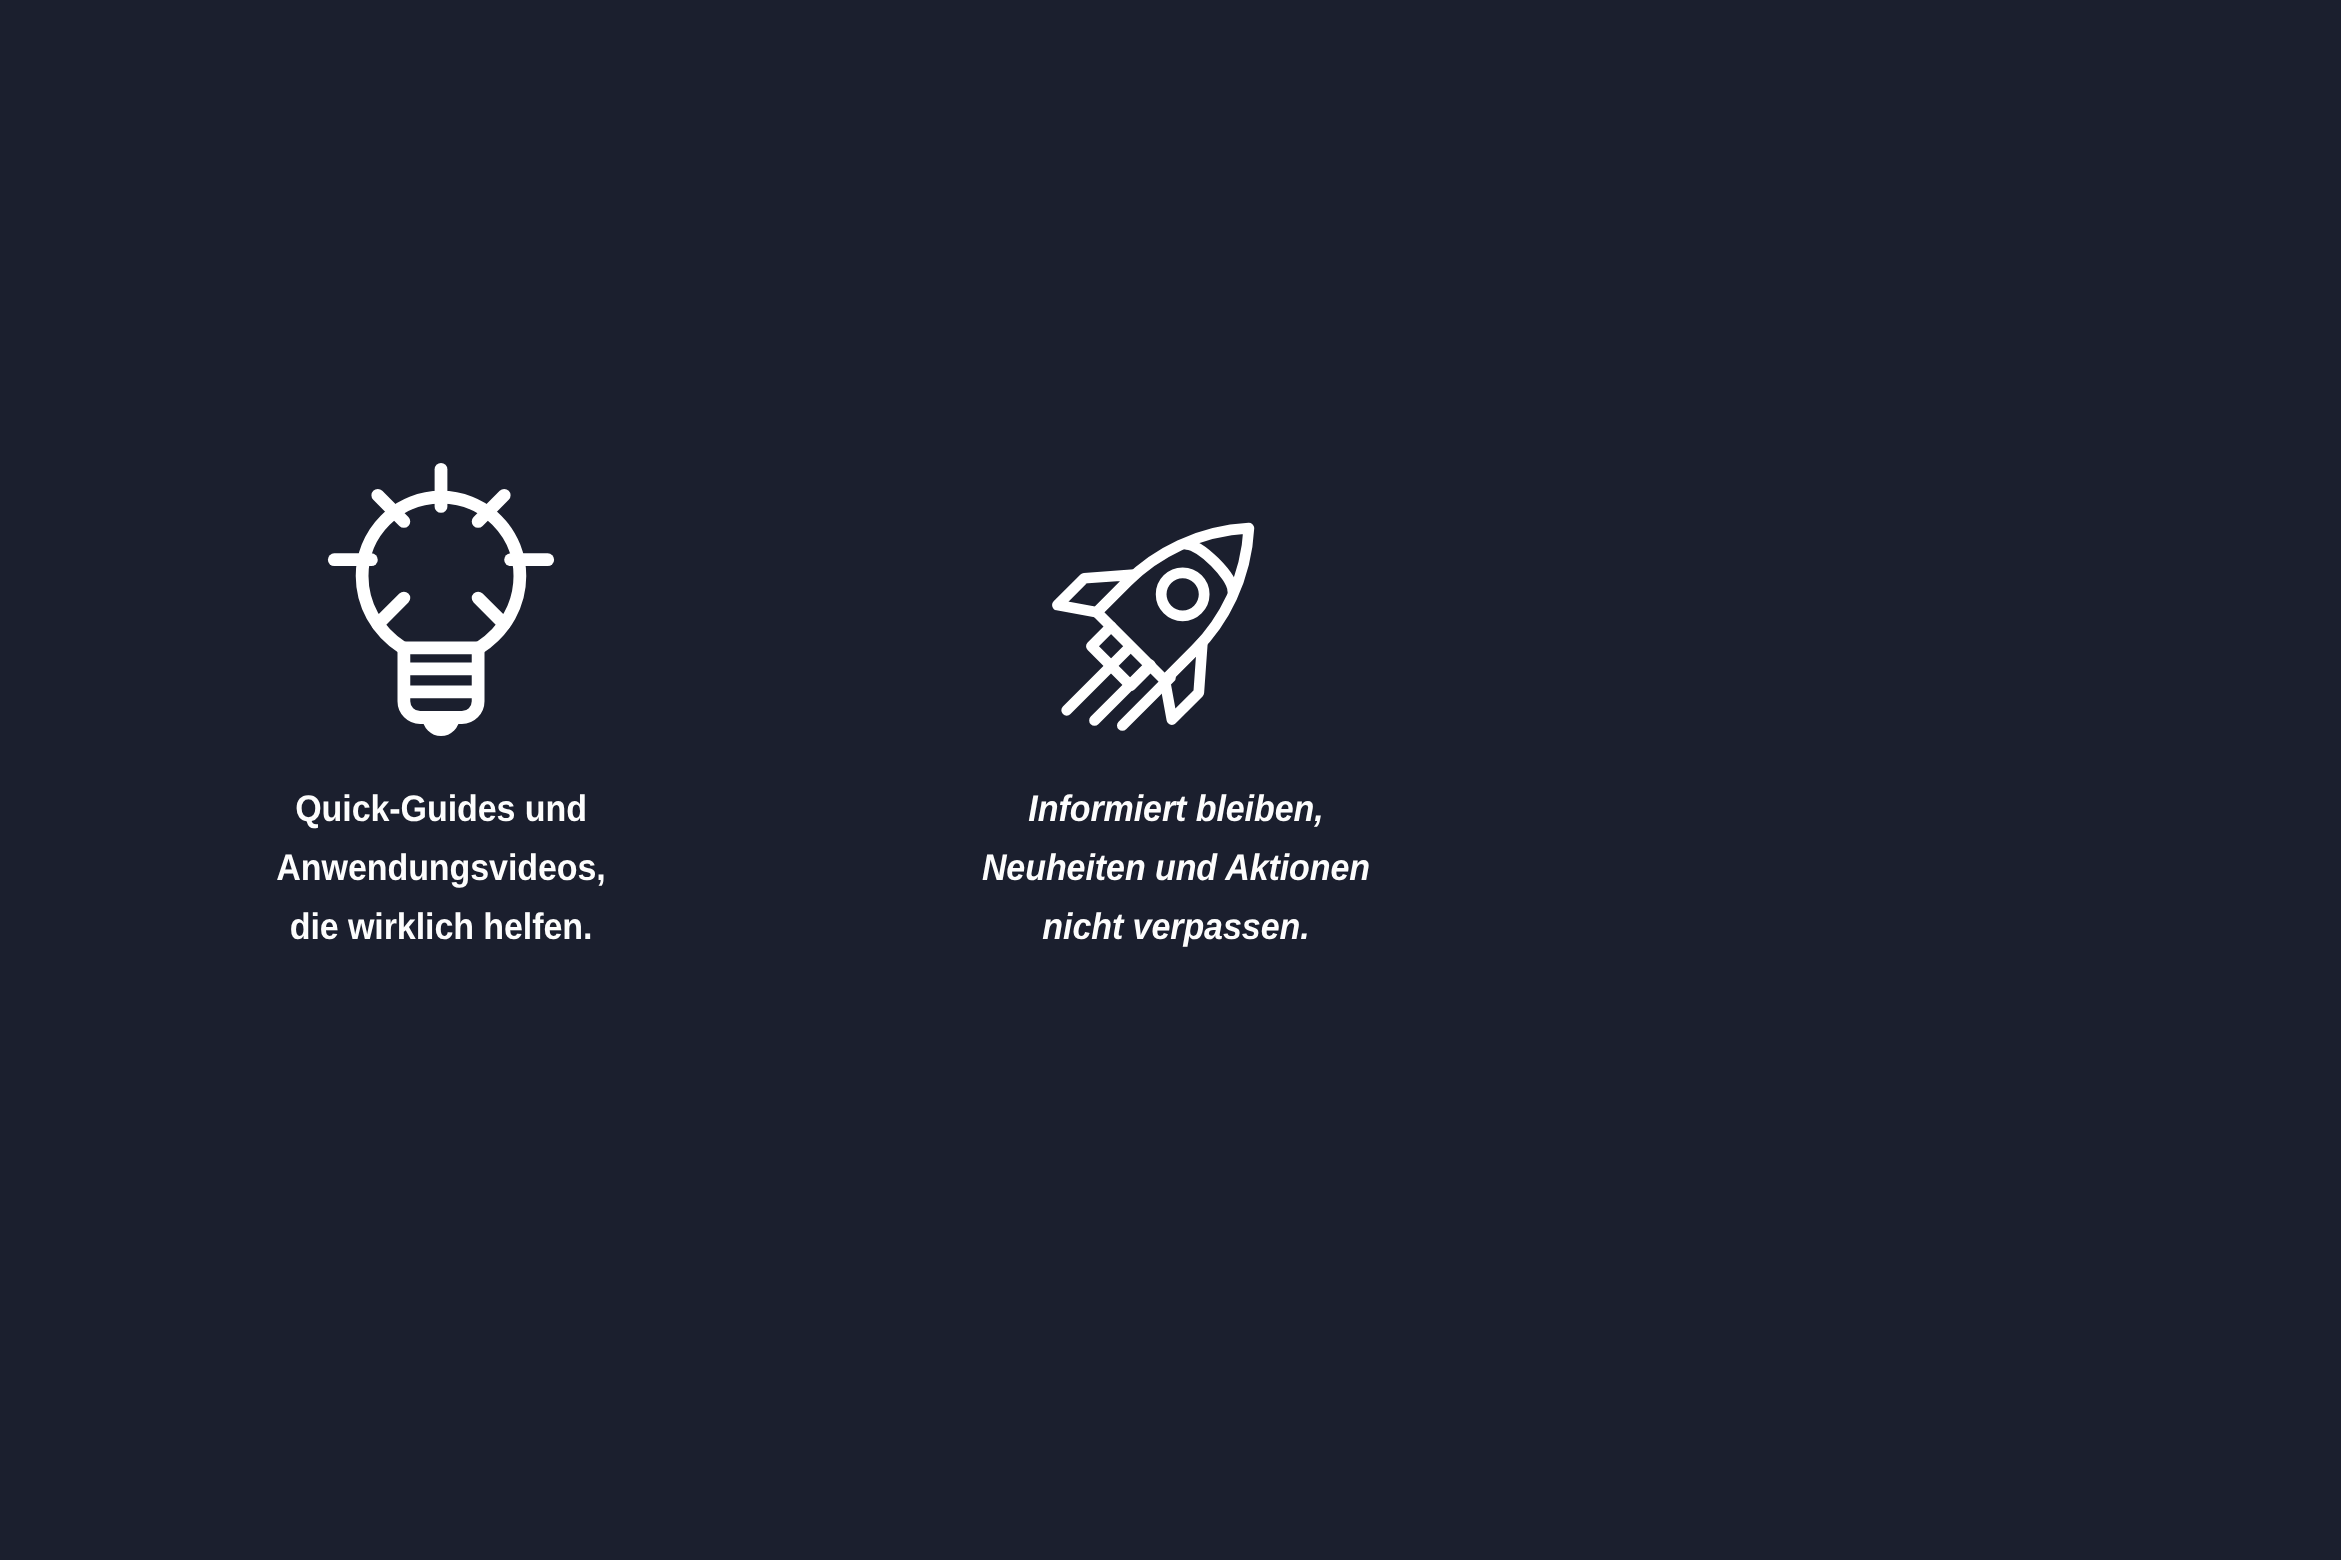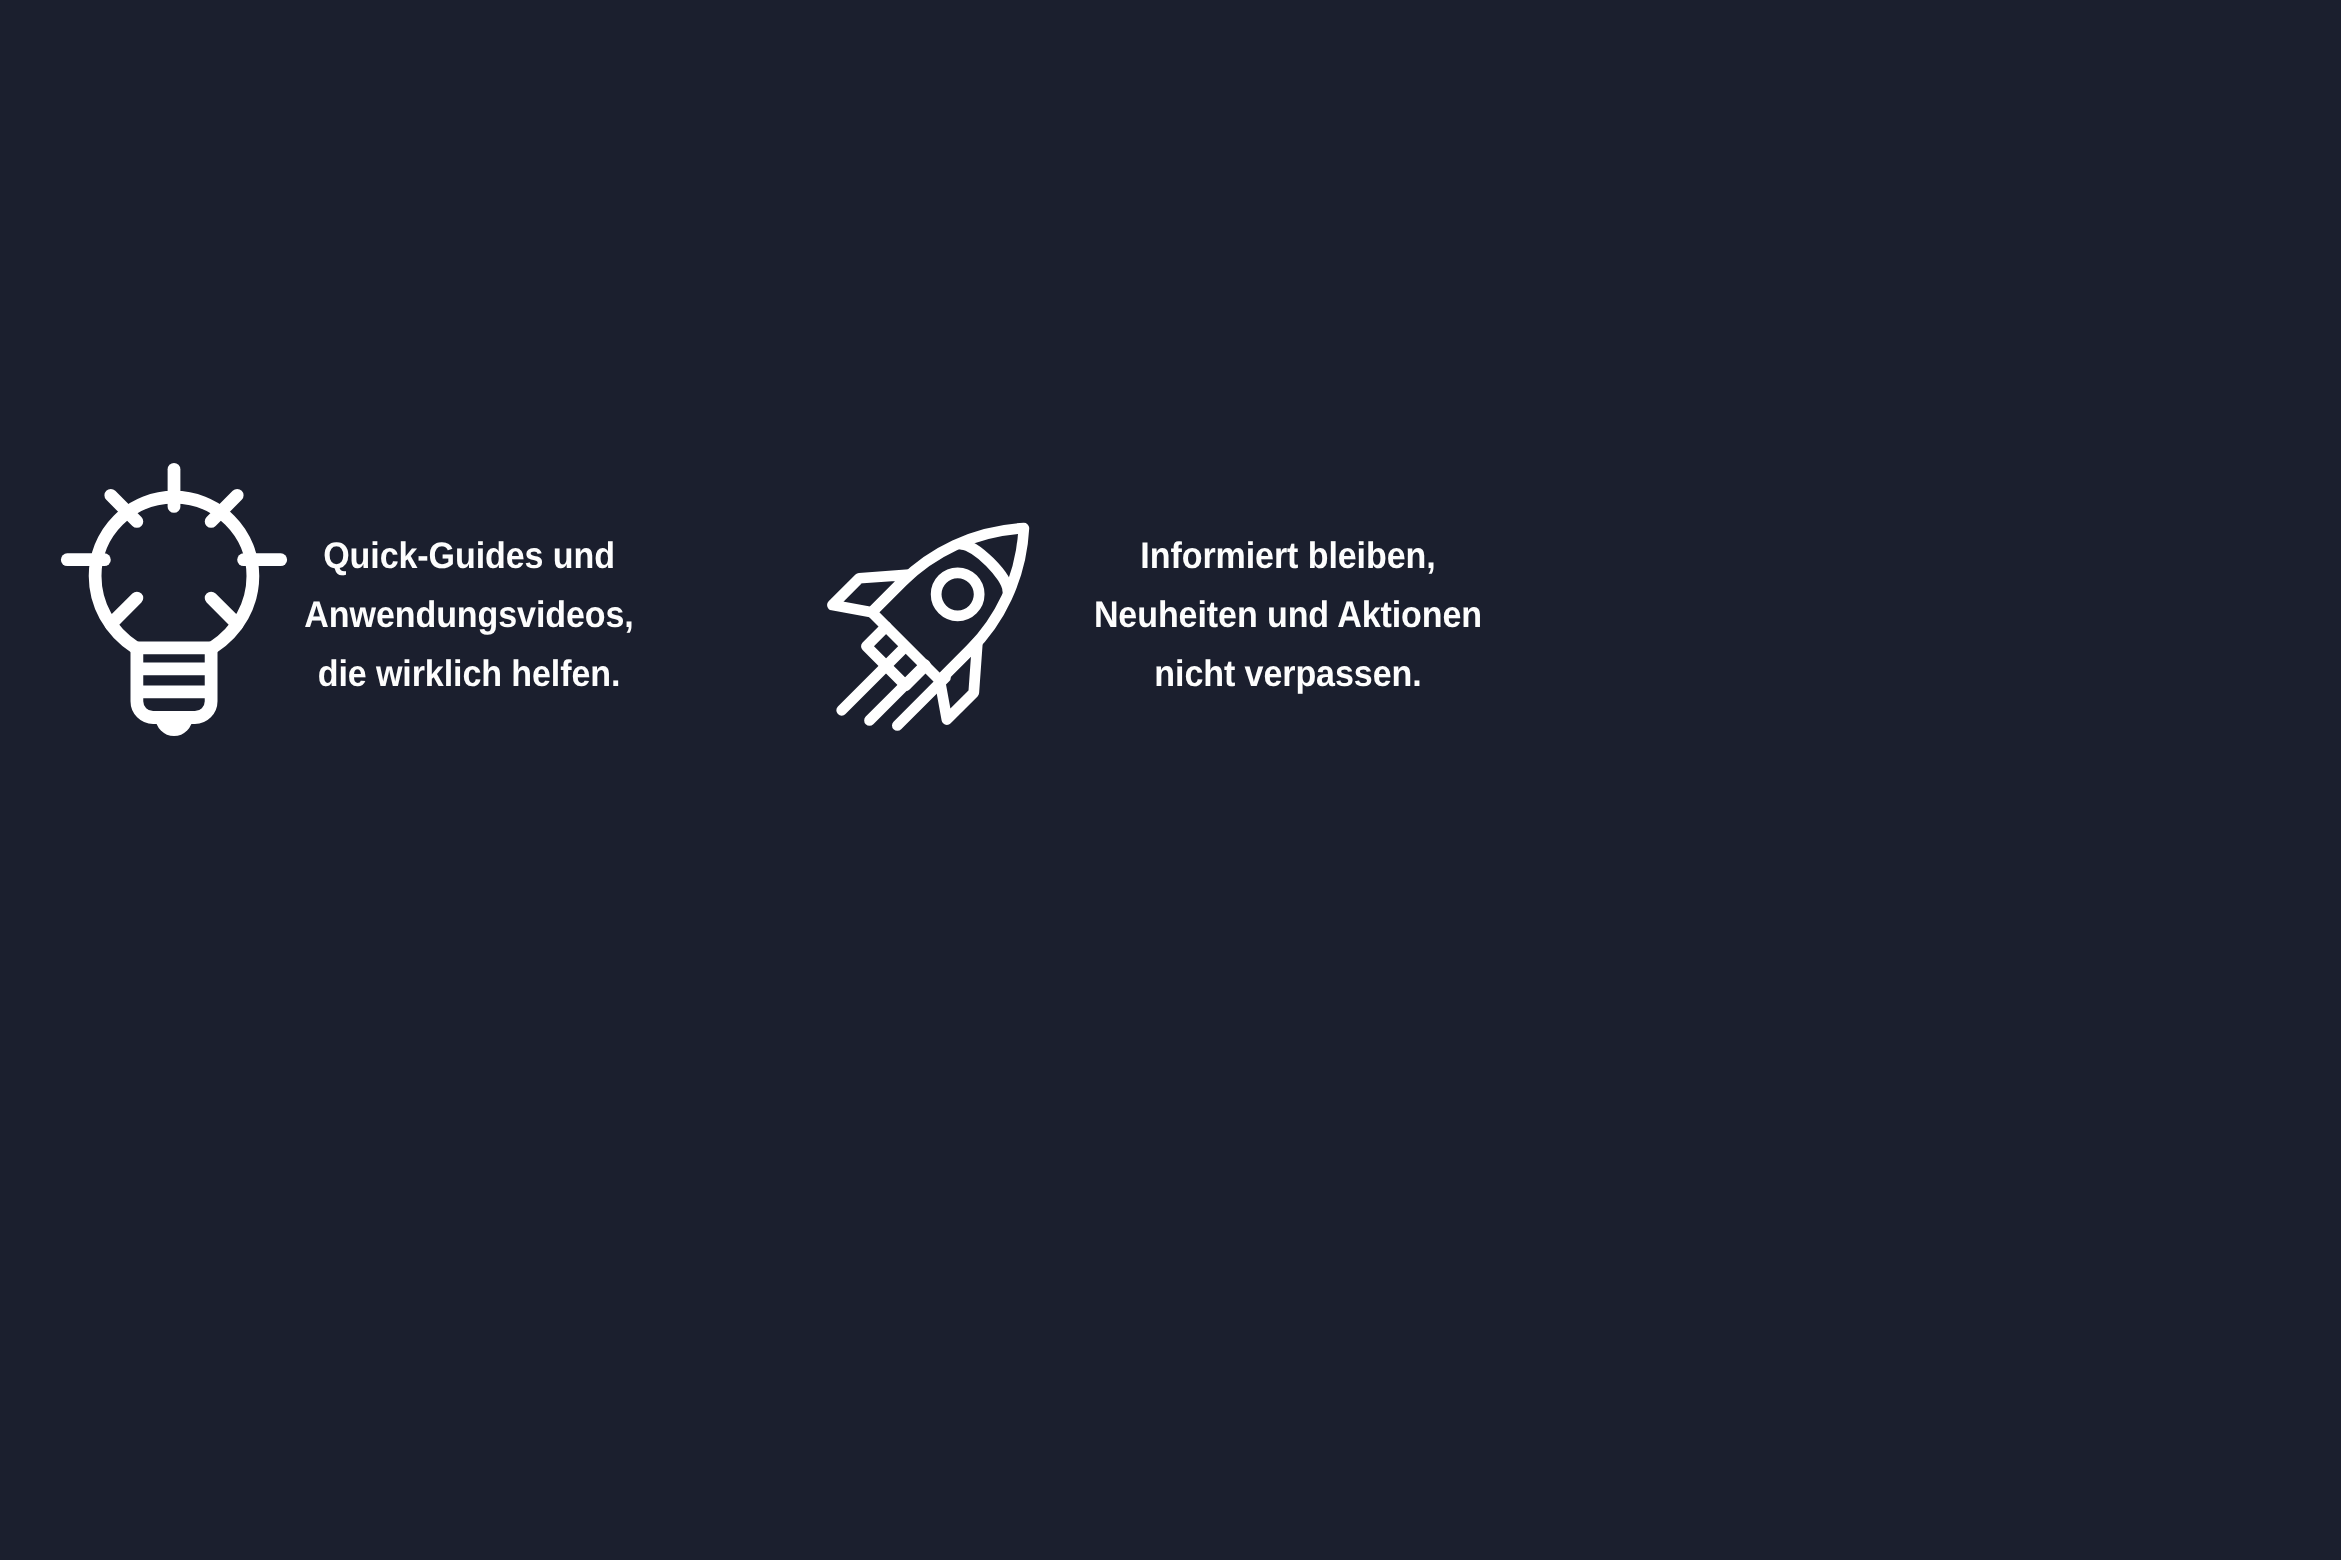--- a/index.html
+++ b/index.html
@@ -28,28 +28,28 @@
     left: 0;
     width: 2342px;
     display: flex;
     flex-direction: row;
     align-items: flex-start;
     justify-content: flex-start;
   }
 
   .feature-col {
     display: flex;
-    flex-direction: row;
+    flex-direction: column;
     align-items: center;
     justify-content: flex-start;
   }
 
   
   .col-1 { width: 766px; margin-left: 58px; }
-  .col-2 { width: 703px; margin-left: 0px; }
+  .col-2 { width: 703px; margin-left: 0px; font-style: italic; }
   .col-3 { width: 703px; margin-left: 53px; }
 
   .icon-wrap {
     height: 302px;
     display: flex;
     align-items: center;
     justify-content: center;
   }
 
   .icon-bulb   { width: 232px; height: 281px; }

